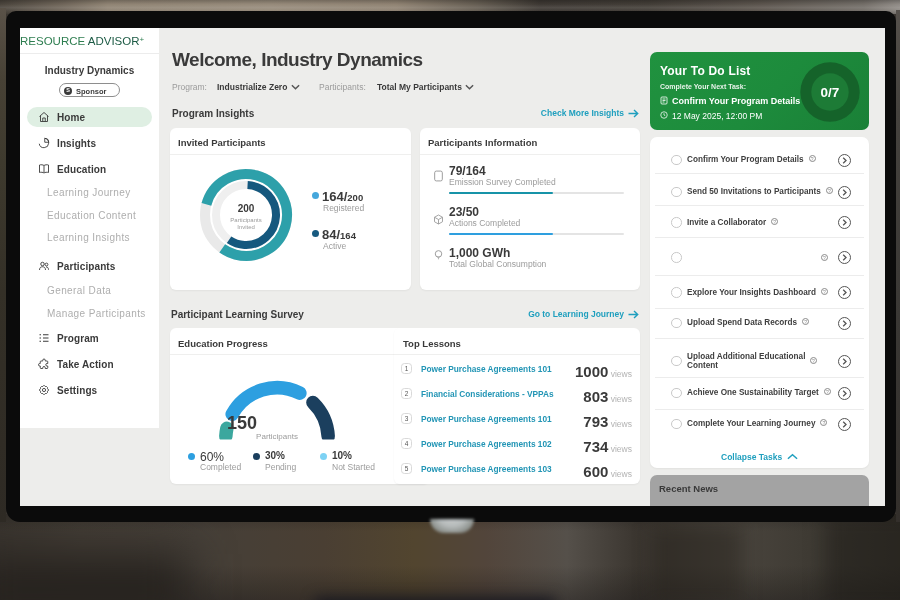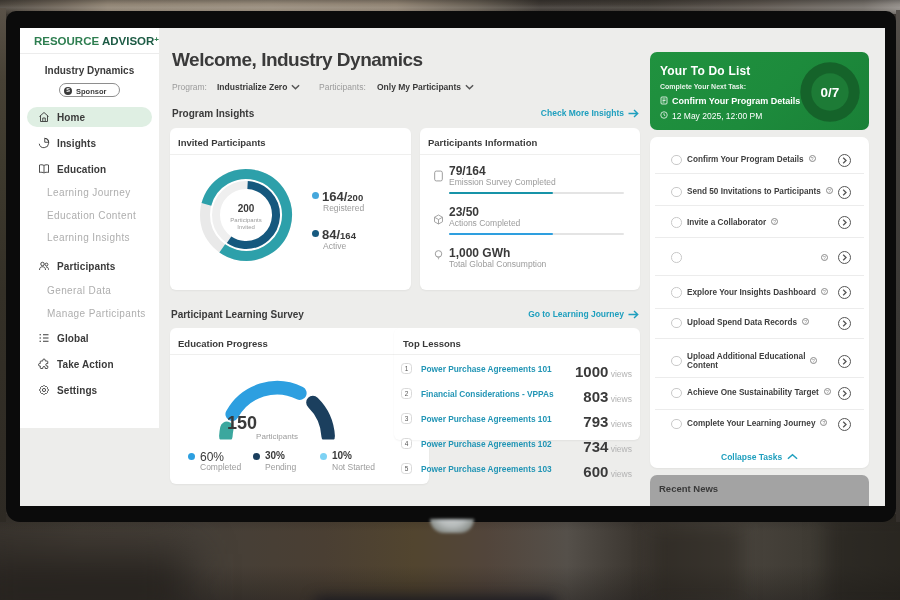--- a/index.html
+++ b/index.html
@@ -55,21 +55,21 @@
     <div class="darkM"></div>
     <div class="darkR"></div>
     <div class="darkR2"></div>
   </div>
 <div id="bezel"></div>
 <div id="bgleft"></div>
 <div id="bgright"></div>
 <div id="stand"></div>
 <div id="screen">
 <div id="side">
-  <div class="abs" style="left:0;top:6.5px;width:139px;text-align:right;font-size:11.5px;font-weight:bold;letter-spacing:0;white-space:nowrap"><span style="color:#2e7e50">RESOURCE</span> <span style="color:#1d5b45">ADVISOR</span><span style="color:#2e7e50;font-size:8px;vertical-align:3px">+</span></div>
+  <div class="abs" style="left:0;top:6.5px;width:139px;text-align:left;font-size:11.5px;font-weight:normal;letter-spacing:0;white-space:nowrap"><span style="color:#2e7e50">RESOURCE</span> <span style="color:#1d5b45">ADVISOR</span><span style="color:#2e7e50;font-size:8px;vertical-align:3px">+</span></div>
   <div class="abs" style="left:0;top:25px;width:139px;height:1px;background:#ececec"></div>
   <div class="abs dark" style="left:0;top:36.5px;width:139px;text-align:center;font-size:10px;font-weight:bold">Industry Dynamics</div>
   <div class="abs" style="left:39px;top:55px;width:61px;height:14px;border:1px solid #8e8e8e;border-radius:8px;background:#fff">
     <span class="abs" style="left:4px;top:2.5px;width:8px;height:8px;border-radius:50%;background:#3a3a3a"></span>
     <span class="abs" style="left:6.2px;top:4px;color:#fff;font-size:5.5px;font-weight:bold;line-height:5.5px">S</span>
     <span class="abs dark" style="left:16px;top:2.5px;font-size:7.5px;font-weight:bold">Sponsor</span>
   </div>
   <div class="abs" style="left:7px;top:79px;width:125px;height:20px;background:#dfefe3;border-radius:10px"></div>
   <svg class="ic" style="top:83px" viewBox="0 0 24 24" fill="none" stroke="#3a3a3a" stroke-width="1.8">
         <path d="M3 11 L12 3 L21 11 M5 9.5 V21 H19 V9.5 M9.5 21 V14 h5 V21"></path>
@@ -91,40 +91,40 @@
         <path d="M3 20 C3 15 6 13.5 9 13.5 C12 13.5 15 15 15 20"></path>
         <circle cx="17" cy="9" r="2.8"></circle>
         <path d="M16 13.8 C19 13.8 21 15.5 21 19.5"></path>
       </svg>
   <div class="nav-b" style="top:233px">Participants</div>
   <div class="nav-g" style="top:257px">General Data</div>
   <div class="nav-g" style="top:280px">Manage Participants</div>
   <svg class="ic" style="top:304px" viewBox="0 0 24 24" fill="none" stroke="#3a3a3a" stroke-width="2">
         <path d="M3 5.5 h3 M3 12 h3 M3 18.5 h3 M10 5.5 h11 M10 12 h11 M10 18.5 h11"></path>
       </svg>
-  <div class="nav-b" style="top:305px">Global</div>
+  <div class="nav-b" style="top:305px">Program</div>
   <svg class="ic" style="top:330px" viewBox="0 0 24 24" fill="none" stroke="#3a3a3a" stroke-width="1.8">
         <path d="M9.5 4.5 a2.5 2.5 0 0 1 5 0 v1.5 h3.5 a1.5 1.5 0 0 1 1.5 1.5 v3.5 h-1.5 a2.5 2.5 0 0 0 0 5 h1.5 v3.5 a1.5 1.5 0 0 1 -1.5 1.5 h-3.5 v-1.5 a2.5 2.5 0 0 0 -5 0 v1.5 H6 a1.5 1.5 0 0 1 -1.5 -1.5 v-3.5 h-1 a2 2 0 0 1 0 -5 h1 V7.5 a1.5 1.5 0 0 1 1.5 -1.5 h3.5 z"></path>
       </svg>
   <div class="nav-b" style="top:331px">Take Action</div>
   <svg class="ic" style="top:356px" viewBox="0 0 24 24" fill="none" stroke="#3a3a3a" stroke-width="1.8">
         <circle cx="12" cy="12" r="3.2"></circle>
         <path d="M12 2.5 L14.5 5 H17 L19 7 V9.5 L21.5 12 L19 14.5 V17 L17 19 H14.5 L12 21.5 L9.5 19 H7 L5 17 V14.5 L2.5 12 L5 9.5 V7 L7 5 H9.5 Z"></path>
       </svg>
   <div class="nav-b" style="top:357px">Settings</div>
 </div>
 <div id="main">
   <div class="abs dark" style="left:152px;top:21px;font-size:19px;font-weight:bold;letter-spacing:-.5px">Welcome, Industry Dynamics</div>
   <div class="abs gray" style="left:152px;top:54px;font-size:8.5px">Program:</div>
   <div class="abs dark" style="left:197px;top:54px;font-size:8.5px;font-weight:bold">Industrialize Zero</div>
   <svg class="abs" style="left:271px;top:56px;width:9px;height:6px" viewBox="0 0 10 6" fill="none" stroke="#555" stroke-width="1.6">
         <path d="M1 1 L5 5 L9 1"></path>
       </svg>
   <div class="abs gray" style="left:299px;top:54px;font-size:8.5px">Participants:</div>
-  <div class="abs dark" style="left:357px;top:54px;font-size:8.5px;font-weight:bold">Only My Participants</div>
+  <div class="abs dark" style="left:357px;top:54px;font-size:8.5px;font-weight:bold">Total My Participants</div>
   <svg class="abs" style="left:445px;top:56px;width:9px;height:6px" viewBox="0 0 10 6" fill="none" stroke="#555" stroke-width="1.6">
         <path d="M1 1 L5 5 L9 1"></path>
       </svg>
   <div class="sect" style="left:152px;top:80px">Program Insights</div>
   <div class="slink" style="right:246px;top:80px">Check More Insights<svg style="vertical-align:-1.5px;margin-left:4px" width="11" height="9" viewBox="0 0 11 9" fill="none" stroke="#1f9fbe" stroke-width="1.4">
           <path d="M0.5 4.5 H9.5 M6 1 L9.7 4.5 L6 8"></path>
         </svg></div>
 
   <div class="card" style="left:150px;top:100px;width:241px;height:162px">
     <div class="chead" style="top:9px">Invited Participants</div>
@@ -194,21 +194,21 @@
     <div class="abs dark" style="left:30px;top:122px;font-size:12px;font-weight:normal">60%</div>
     <div class="abs gray" style="left:30px;top:134px;font-size:8.5px">Completed</div>
     <span class="dot" style="left:83px;top:125px;width:7px;height:7px;background:#1b3f5e"></span>
     <div class="abs dark" style="left:95px;top:122px;font-size:10px;font-weight:bold">30%</div>
     <div class="abs gray" style="left:95px;top:134px;font-size:8.5px">Pending</div>
     <span class="dot" style="left:150px;top:125px;width:7px;height:7px;background:#7dd2f4"></span>
     <div class="abs dark" style="left:162px;top:122px;font-size:10px;font-weight:bold">10%</div>
     <div class="abs gray" style="left:162px;top:134px;font-size:8.5px">Not Started</div>
   </div>
 
-  <div class="card" style="left:374px;top:300px;width:246px;height:112px">
+  <div class="card" style="left:374px;top:300px;width:246px;height:156px">
     <div class="chead" style="left:9px;top:10px">Top Lessons</div>
     <div class="cdiv" style="top:25.5px"></div>
     <div class="lbadge" style="top:35px">1</div>
         <div class="llink" style="top:36px">Power Purchase Agreements 101</div>
         <div class="lviews" style="top:35px"><b>1000</b> <span>views</span></div>
     <div class="lbadge" style="top:60px">2</div>
         <div class="llink" style="top:61px">Financial Considerations - VPPAs</div>
         <div class="lviews" style="top:60px"><b>803</b> <span>views</span></div>
     <div class="lbadge" style="top:85px">3</div>
         <div class="llink" style="top:86px">Power Purchase Agreements 101</div>

